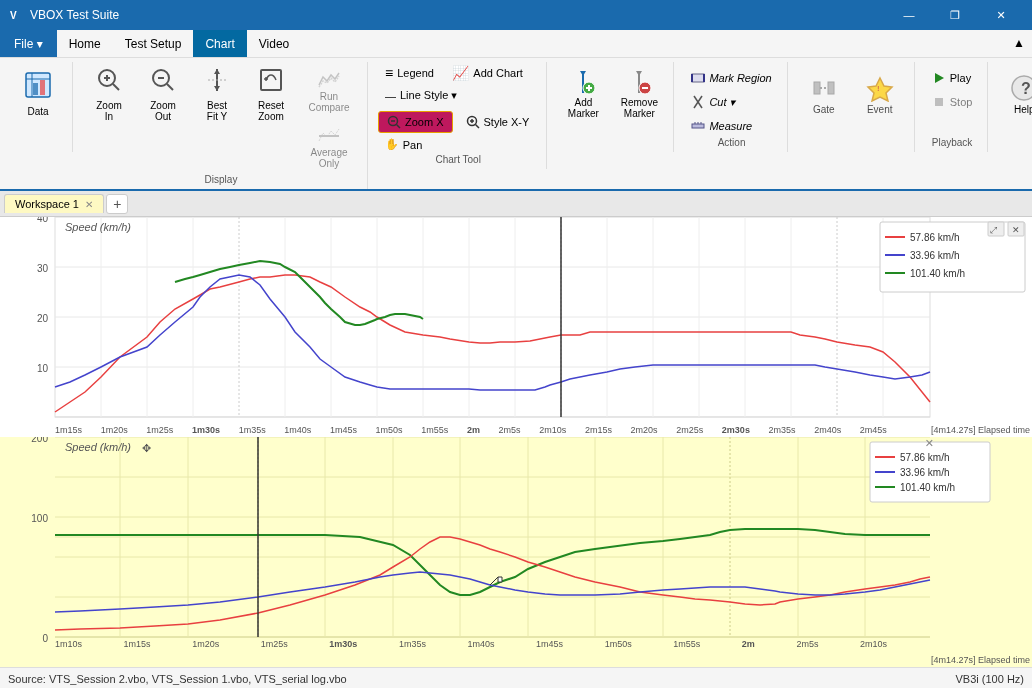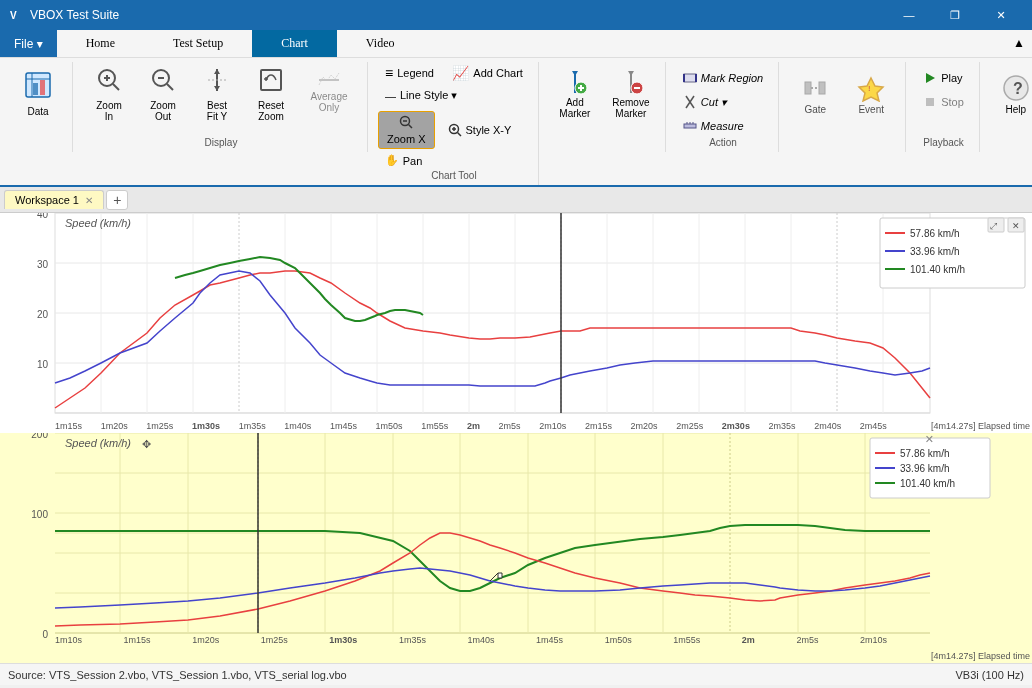--- a/index.html
+++ b/index.html
@@ -22,26 +22,25 @@
 
     
     .menu-bar {
       background: #f5f5f5;
       height: 28px;
       display: flex;
       align-items: stretch;
       border-bottom: 1px solid #ddd;
     }
     .menu-item {
-      padding: 0 29px;
+      padding: 0 12px;
       display: flex;
       align-items: center;
       cursor: pointer;
       font-size: 12px;
-      font-family: Liberation Serif, serif;
     }
     .menu-item.active-tab-menu { background: #0369a1; color: white; }
     .file-btn {
       background: #1a6aad;
       color: white;
       padding: 0 14px;
       display: flex;
       align-items: center;
       cursor: pointer;
       font-size: 12px;
@@ -98,23 +97,22 @@
       align-items: center;
       gap: 4px;
       padding: 2px 6px;
       cursor: pointer;
       border-radius: 2px;
       font-size: 11px;
       border: 1px solid transparent;
       white-space: nowrap;
     }
     .ribbon-btn-active {
-      background: #a3a3a3;
+      background: #be185d;
       border: 1px solid #e8a000 !important;
-      flex-direction: column;
     }
     .ribbon-btn-disabled {
       opacity: 0.45;
       cursor: default;
     }
 
     
     .workspace-tabs {
       background: #e8e8e8;
       border-bottom: 1px solid #ccc;
@@ -248,20 +246,29 @@
           <svg width="26" height="26" viewBox="0 0 26 26">
             <rect x="3" y="3" width="20" height="20" fill="none" stroke="#555" stroke-width="2" rx="1"></rect>
             <path d="M8 13 Q10 8 13 8 Q16 8 18 13" fill="none" stroke="#555" stroke-width="1.5"></path>
             <line x1="8" y1="10" x2="8" y2="14" stroke="#555" stroke-width="1.5"></line>
             <line x1="6" y1="12" x2="10" y2="12" stroke="#555" stroke-width="1.5"></line>
           </svg>
         </div>
         <span>Reset<br>Zoom</span>
       </div>
       <div style="display:flex; flex-direction:column; gap:4px; padding-top:4px;">
+        <div class="ribbon-btn-large ribbon-btn-disabled" style="width:60px; min-height:40px; font-size:10px;">
+          <div>
+            <svg width="22" height="18" viewBox="0 0 22 18">
+              <polyline points="1,14 5,6 9,10 13,4 17,8 21,2" fill="none" stroke="#888" stroke-width="1.5"></polyline>
+              <polyline points="1,16 5,10 9,12 13,7 17,11 21,5" fill="none" stroke="#aaa" stroke-width="1.5" stroke-dasharray="2,1"></polyline>
+            </svg>
+          </div>
+          <span>Run<br>Compare</span>
+        </div>
         <div class="ribbon-btn-large ribbon-btn-disabled" style="width:60px; min-height:40px; font-size:10px;">
           <div>
             <svg width="22" height="18" viewBox="0 0 22 18">
               <polyline points="1,14 5,6 9,10 13,4 17,8 21,2" fill="none" stroke="#aaa" stroke-width="1" stroke-dasharray="2,1"></polyline>
               <line x1="1" y1="9" x2="21" y2="9" stroke="#888" stroke-width="2"></line>
             </svg>
           </div>
           <span>Average<br>Only</span>
         </div>
       </div>

